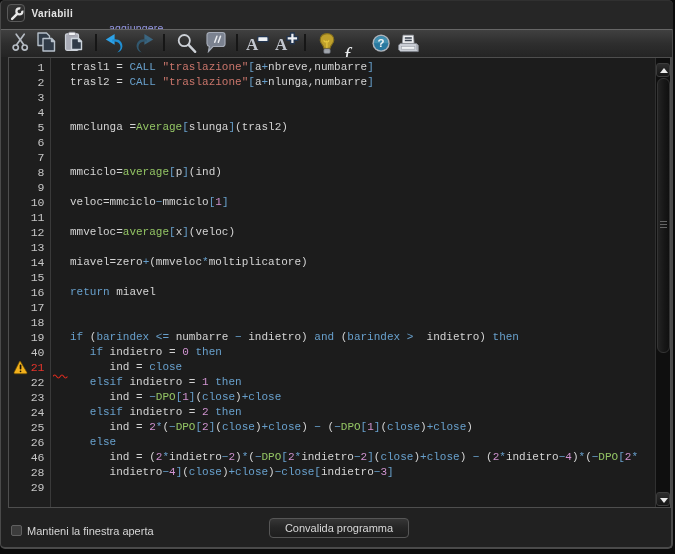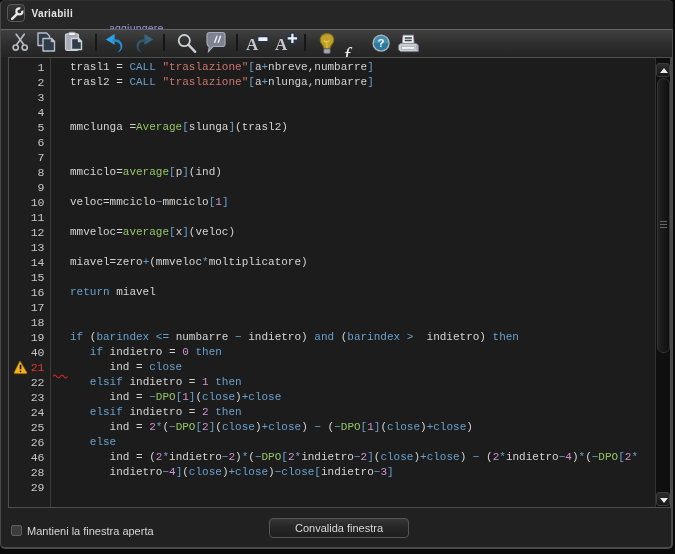--- a/index.html
+++ b/index.html
@@ -225,13 +225,13 @@
 <svg class="abs" style="left:13px;top:360px;" width="15" height="15" viewBox="0 0 15 15">
  <path d="M7.5,1.4 L14,12.6 a0.9,0.9 0 0 1 -0.8,1.2 L1.8,13.8 a0.9,0.9 0 0 1 -0.8,-1.2 L6.5,1.4 a0.6,0.6 0 0 1 1,0 z" fill="#f3b11c" stroke="#6b4d00" stroke-width="0.7"></path>
  <rect x="6.7" y="4.6" width="1.7" height="5" rx="0.8" fill="#1a1205"></rect>
  <rect x="6.7" y="10.6" width="1.7" height="1.7" rx="0.8" fill="#1a1205"></rect>
 </svg>
 <svg class="abs" style="left:53px;top:374px;" width="15" height="5" viewBox="0 0 15 5">
  <path d="M0,2.5 Q1.8,-0.5 3.6,2.5 T7.2,2.5 T10.8,2.5 T14.4,2.5" stroke="#dd2c1f" stroke-width="1.1" fill="none"></path>
 </svg>
 <div class="abs" id="chk"></div>
 <div class="abs" id="chklbl">Mantieni la finestra aperta</div>
-<div class="abs" id="btn">Convalida finestra</div>
+<div class="abs" id="btn">Convalida programma</div>
 
 </body></html>

